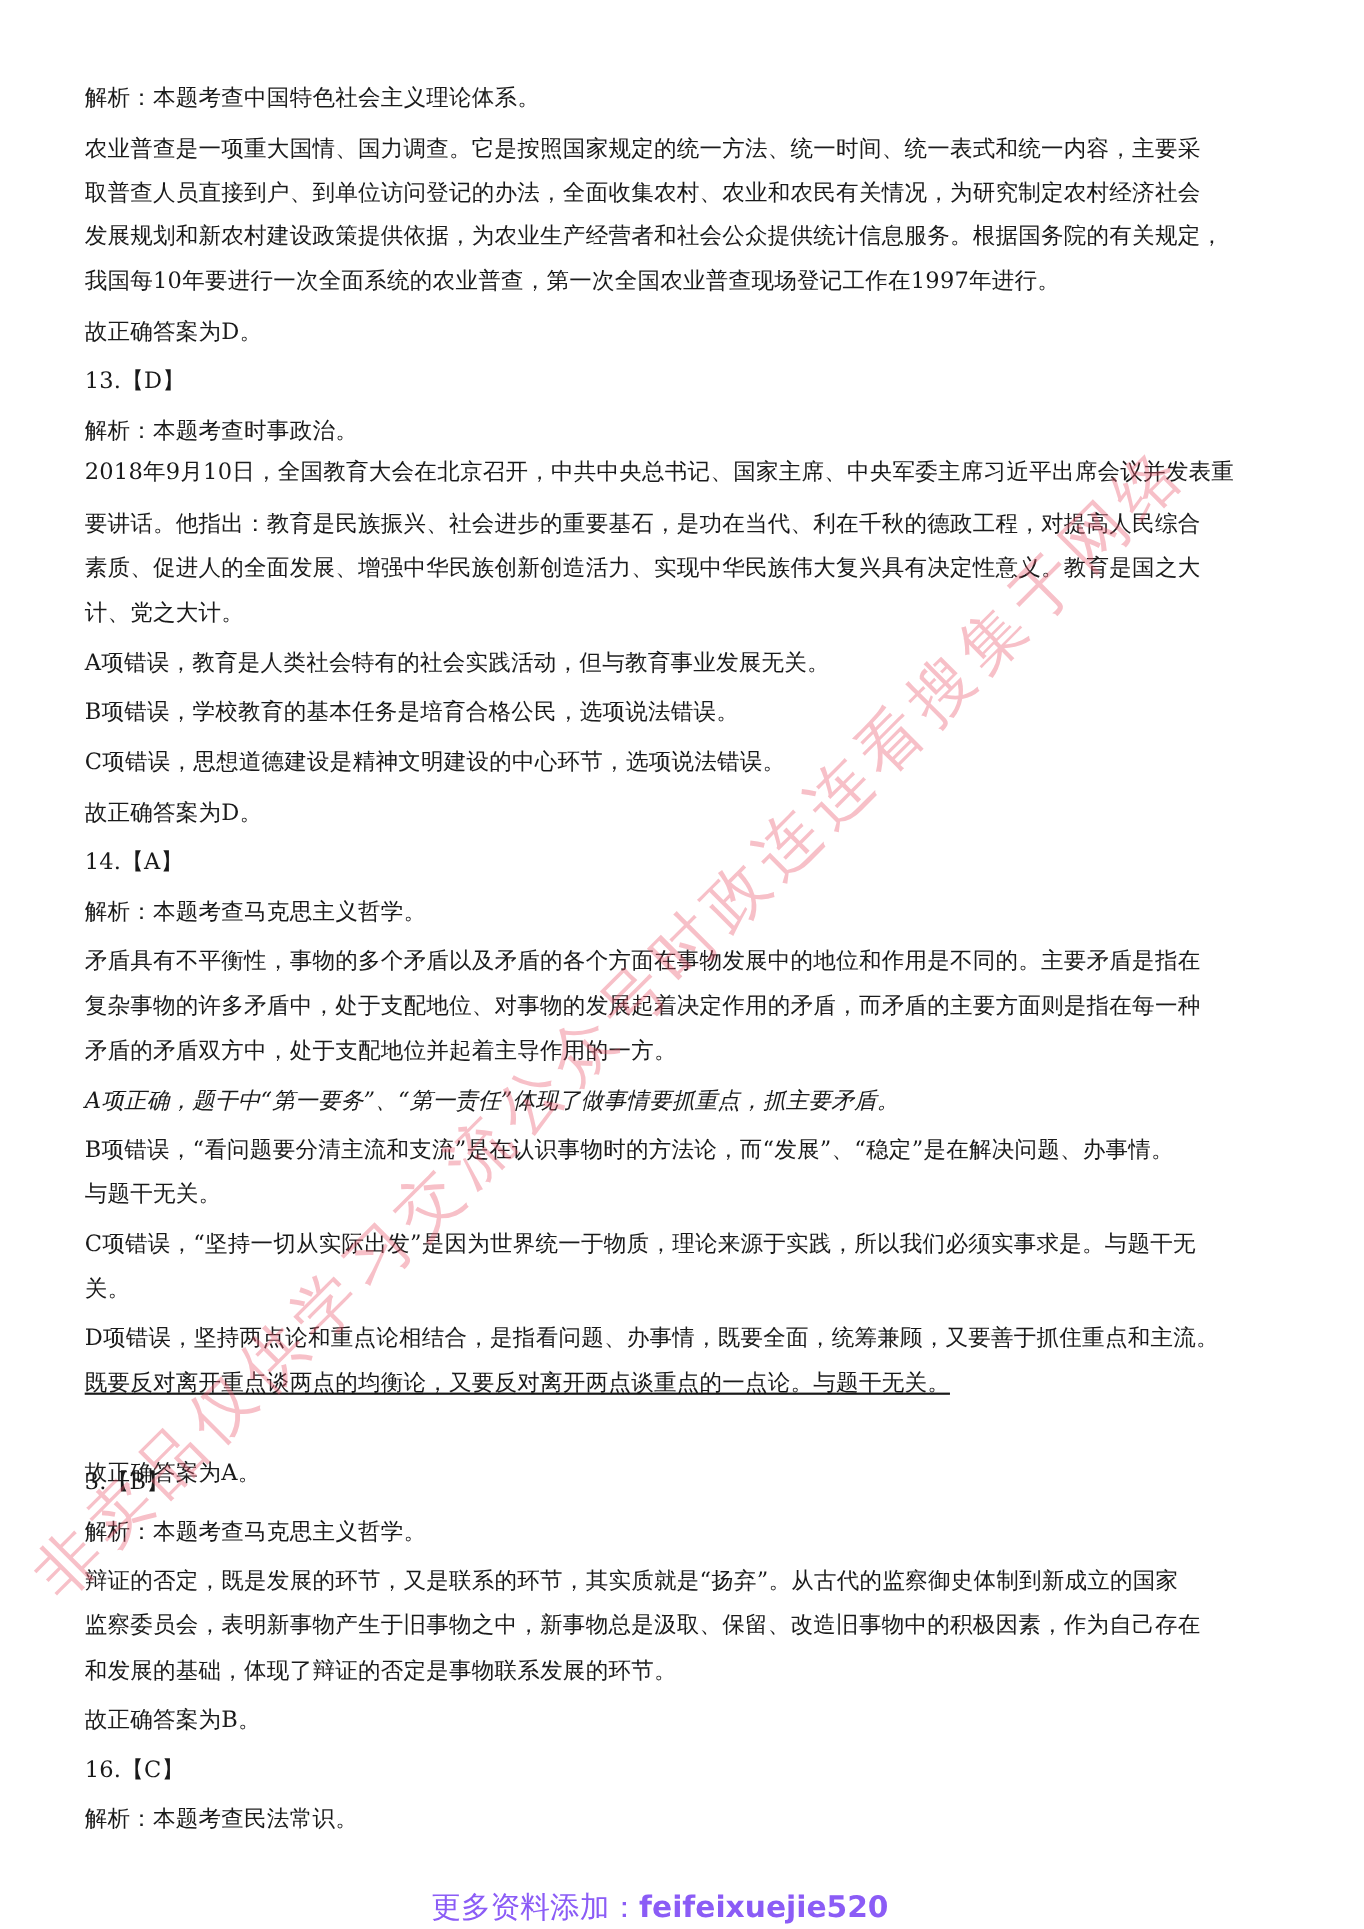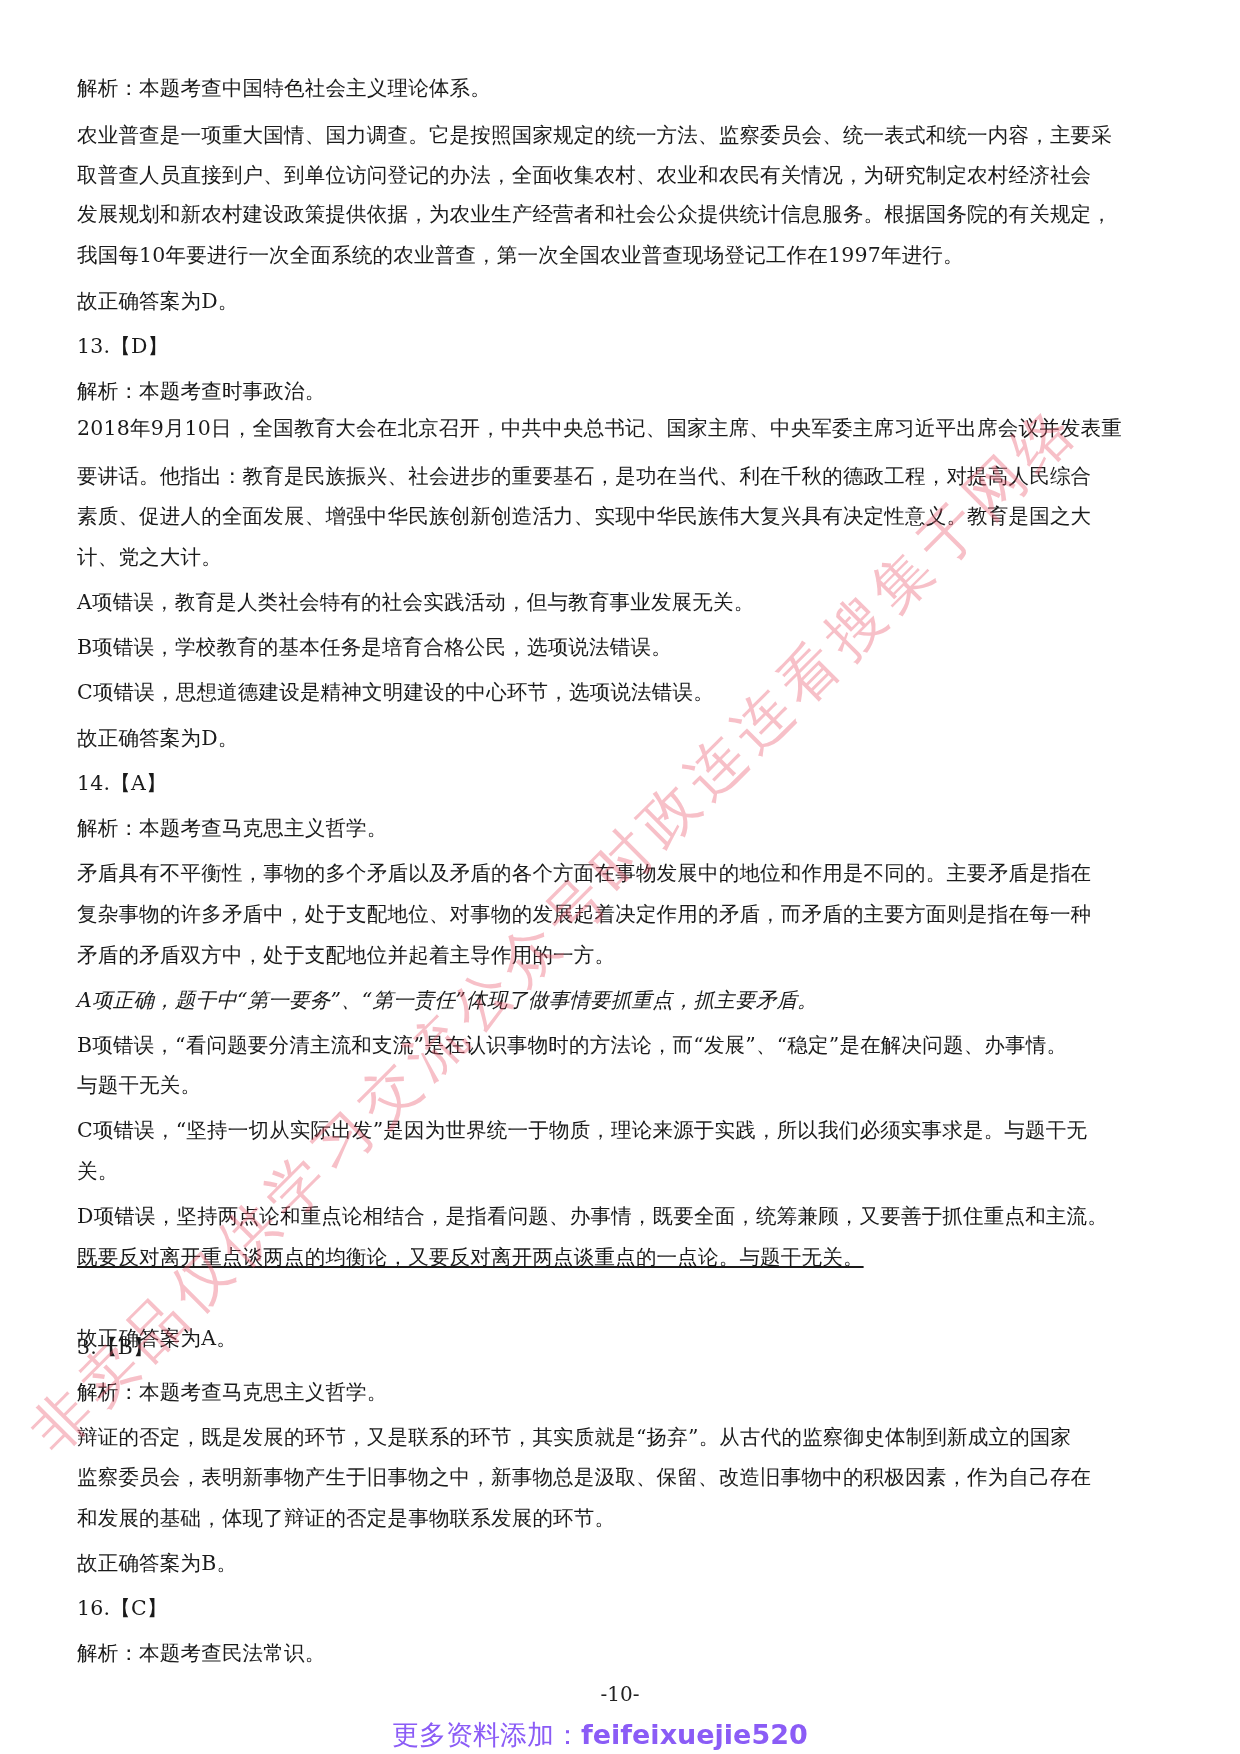--- a/index.html
+++ b/index.html
@@ -14,21 +14,21 @@
   .watermark { position: absolute; left: 20px; top: 1420px; transform-origin: 0 0; transform: rotate(-45deg);
                font-family: "DejaVu Sans", "Liberation Sans", sans-serif; font-size: 58px; line-height: 60px;
                color: rgba(235, 90, 110, 0.38); letter-spacing: 8px; white-space: nowrap; pointer-events: none; }
 </style>
 </head>
 <body>
 
 <div class="page">
   <div id="lines">
       <div class="line" style="top: 74px;">解析：本题考查中国特色社会主义理论体系。</div>
-      <div class="line" style="top: 121px;">农业普查是一项重大国情、国力调查。它是按照国家规定的统一方法、监察委员会、统一表式和统一内容，主要采</div>
+      <div class="line" style="top: 121px;">农业普查是一项重大国情、国力调查。它是按照国家规定的统一方法、统一时间、统一表式和统一内容，主要采</div>
       <div class="line" style="top: 161px;">取普查人员直接到户、到单位访问登记的办法，全面收集农村、农业和农民有关情况，为研究制定农村经济社会</div>
       <div class="line" style="top: 200px;">发展规划和新农村建设政策提供依据，为农业生产经营者和社会公众提供统计信息服务。根据国务院的有关规定，</div>
       <div class="line" style="top: 241px;">我国每10年要进行一次全面系统的农业普查，第一次全国农业普查现场登记工作在1997年进行。</div>
       <div class="line" style="top: 287px;">故正确答案为D。</div>
       <div class="line" style="top: 332px;">13.【D】</div>
       <div class="line" style="top: 377px;">解析：本题考查时事政治。</div>
       <div class="line" style="top: 414px; text-align: right;">2018年9月10日，全国教育大会在北京召开，中共中央总书记、国家主席、中央军委主席习近平出席会议并发表重</div>
       <div class="line" style="top: 462px;">要讲话。他指出：教育是民族振兴、社会进步的重要基石，是功在当代、利在千秋的德政工程，对提高人民综合</div>
       <div class="line" style="top: 502px;">素质、促进人的全面发展、增强中华民族创新创造活力、实现中华民族伟大复兴具有决定性意义。教育是国之大</div>
       <div class="line" style="top: 543px;">计、党之大计。</div>
@@ -52,20 +52,19 @@
       <div class="line" style="top: 1333px;">3.【B】</div>
       <div class="line" style="top: 1378px;">解析：本题考查马克思主义哲学。</div>
       <div class="line" style="top: 1423px;">辩证的否定，既是发展的环节，又是联系的环节，其实质就是“扬弃”。从古代的监察御史体制到新成立的国家</div>
       <div class="line" style="top: 1463px;">监察委员会，表明新事物产生于旧事物之中，新事物总是汲取、保留、改造旧事物中的积极因素，作为自己存在</div>
       <div class="line" style="top: 1504px;">和发展的基础，体现了辩证的否定是事物联系发展的环节。</div>
       <div class="line" style="top: 1549px;">故正确答案为B。</div>
       <div class="line" style="top: 1594px;">16.【C】</div>
       <div class="line" style="top: 1639px;">解析：本题考查民法常识。</div>
     </div>
 
-  <div class="pagenum">-10-</div>
 
   <div class="footer">
     <span>更多资料添加：</span><span class="fid">feifeixuejie520</span>
   </div>
 
   <div class="watermark">非卖品仅供学习交流公众号时政连连看搜集于网络</div>
 </div>
 
 </body></html>

